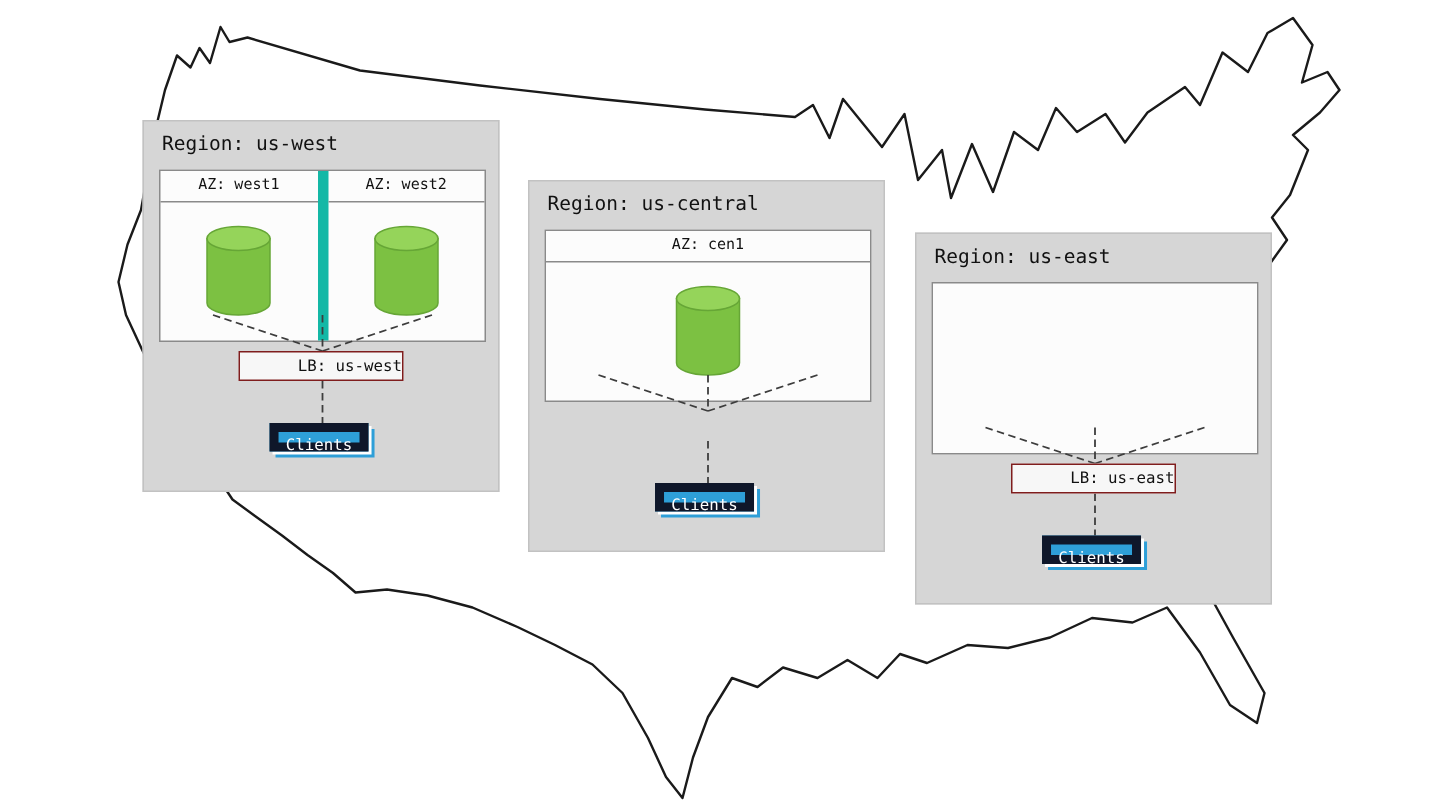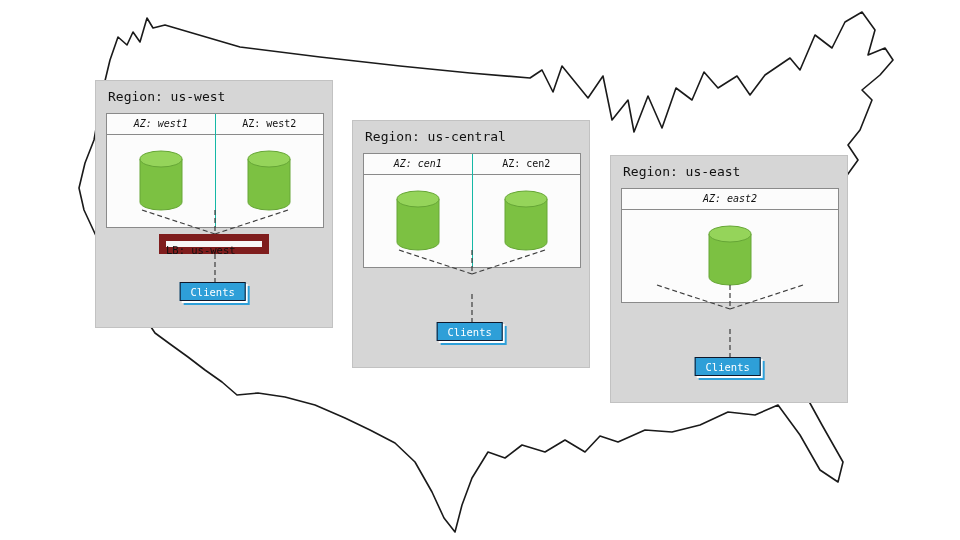--- a/index.html
+++ b/index.html
@@ -18,39 +18,39 @@
   .region-east{left:610px;top:155px;}
   .region-title{
     position:absolute;left:12px;top:8px;font-size:13px;color:#111;
     white-space:nowrap;
   }
   .az-box{
     position:absolute;left:10px;top:32px;width:218px;height:115px;
     background:#fcfcfc;border:1px solid #8a8a8a;box-sizing:border-box;
     display:flex;
   }
-  .az-col{flex:1;border-left:1px solid #14b8a6;display:flex;flex-direction:column;}
-  .az-col:first-child{border-left:none;font-style:italic;}
+  .az-col{flex:1;border-left:7px solid #14b8a6;display:flex;flex-direction:column;}
+  .az-col:first-child{border-left:none;}
   .az-header{
     height:20px;line-height:20px;text-align:center;
     border-bottom:1px solid #8a8a8a;font-size:10px;color:#111;
     white-space:nowrap;overflow:hidden;
   }
   .cyl-wrap{flex:1;display:flex;align-items:center;justify-content:center;}
   .connectors{position:absolute;left:0;top:0;width:238px;height:248px;pointer-events:none;}
   .lb-box{
     position:absolute;top:153px;left:50%;transform:translateX(-50%);
-    width:110px;height:20px;line-height:18px;text-align:left;
-    background:#f7f7f7;border:7px solid #7f1d1d;box-sizing:border-box;
+    width:110px;height:20px;line-height:18px;text-align:right;
+    background:#f7f7f7;border:1px solid #7f1d1d;box-sizing:border-box;
     font-size:10.5px;color:#111;white-space:nowrap;
   }
   .clients-box{
     position:absolute;top:201px;left:50%;transform:translateX(-52%);
     width:66px;height:19px;line-height:18px;text-align:center;
-    background:#2e9fd8;border:1px solid #0f172a;box-sizing:border-box;
+    background:#2e9fd8;border:6px solid #0f172a;box-sizing:border-box;
     color:#ffffff;font-size:10.5px;
     box-shadow:2px 2px 0 0 #ffffff, 4px 4px 0 0 #2e9fd8;
   }
 </style>
 </head>
 <body>
 
 <svg class="map-layer" viewBox="0 0 960 540" aria-hidden="true">
   <polygon fill="#ffffff" stroke="#1a1a1a" stroke-width="1.6" stroke-linejoin="round" points="118,37 127,45 133,32 140,42 147,18 153,28 165,25 240,47 320,57 400,66 470,73 530,78
             542,70 553,92 562,66 588,98 603,76 612,120 628,100 634,132 648,96 662,128 676,88 692,100
@@ -100,52 +100,35 @@
   <div class="az-box">
     <div class="az-col">
       <div class="az-header">AZ: cen1</div>
       <div class="cyl-wrap">
         <svg width="46" height="62" viewBox="0 0 46 62">
           <path d="M2 9 L2 52 A21 8 0 0 0 44 52 L44 9 Z" fill="#7cc142" stroke="#66a636" stroke-width="1"></path>
           <ellipse cx="23" cy="9" rx="21" ry="8" fill="#95d45a" stroke="#66a636" stroke-width="1"></ellipse>
         </svg>
       </div>
     </div>
-    <div class="az-col">
-      <div class="az-header">AZ: cen2</div>
-      <div class="cyl-wrap">
-        <svg width="46" height="62" viewBox="0 0 46 62">
-          <path d="M2 9 L2 52 A21 8 0 0 0 44 52 L44 9 Z" fill="#7cc142" stroke="#66a636" stroke-width="1"></path>
-          <ellipse cx="23" cy="9" rx="21" ry="8" fill="#95d45a" stroke="#66a636" stroke-width="1"></ellipse>
-        </svg>
-      </div>
-    </div>
   </div>
   <svg class="connectors" viewBox="0 0 238 248">
     <line x1="46" y1="129" x2="119" y2="153" stroke="#3d3d3d" stroke-width="1.2" stroke-dasharray="5,3"></line>
     <line x1="119" y1="129" x2="119" y2="153" stroke="#3d3d3d" stroke-width="1.2" stroke-dasharray="5,3"></line>
     <line x1="192" y1="129" x2="119" y2="153" stroke="#3d3d3d" stroke-width="1.2" stroke-dasharray="5,3"></line>
     <line x1="119" y1="173" x2="119" y2="201" stroke="#3d3d3d" stroke-width="1.2" stroke-dasharray="5,3"></line>
   </svg>
   <div class="clients-box">Clients</div>
 </div>
 
 <div class="region region-east">
   <div class="region-title">Region: us-east</div>
   <div class="az-box">
-    <div class="az-col">
-      <div class="az-header">AZ: east2</div>
-      <div class="cyl-wrap">
-        <svg width="46" height="62" viewBox="0 0 46 62">
-          <path d="M2 9 L2 52 A21 8 0 0 0 44 52 L44 9 Z" fill="#7cc142" stroke="#66a636" stroke-width="1"></path>
-          <ellipse cx="23" cy="9" rx="21" ry="8" fill="#95d45a" stroke="#66a636" stroke-width="1"></ellipse>
-        </svg>
-      </div>
-    </div>
   </div>
   <svg class="connectors" viewBox="0 0 238 248">
     <line x1="46" y1="129" x2="119" y2="153" stroke="#3d3d3d" stroke-width="1.2" stroke-dasharray="5,3"></line>
     <line x1="119" y1="129" x2="119" y2="153" stroke="#3d3d3d" stroke-width="1.2" stroke-dasharray="5,3"></line>
     <line x1="192" y1="129" x2="119" y2="153" stroke="#3d3d3d" stroke-width="1.2" stroke-dasharray="5,3"></line>
     <line x1="119" y1="173" x2="119" y2="201" stroke="#3d3d3d" stroke-width="1.2" stroke-dasharray="5,3"></line>
   </svg>
+  <div class="lb-box">LB: us-east</div>
   <div class="clients-box">Clients</div>
 </div>
 
 </body></html>

